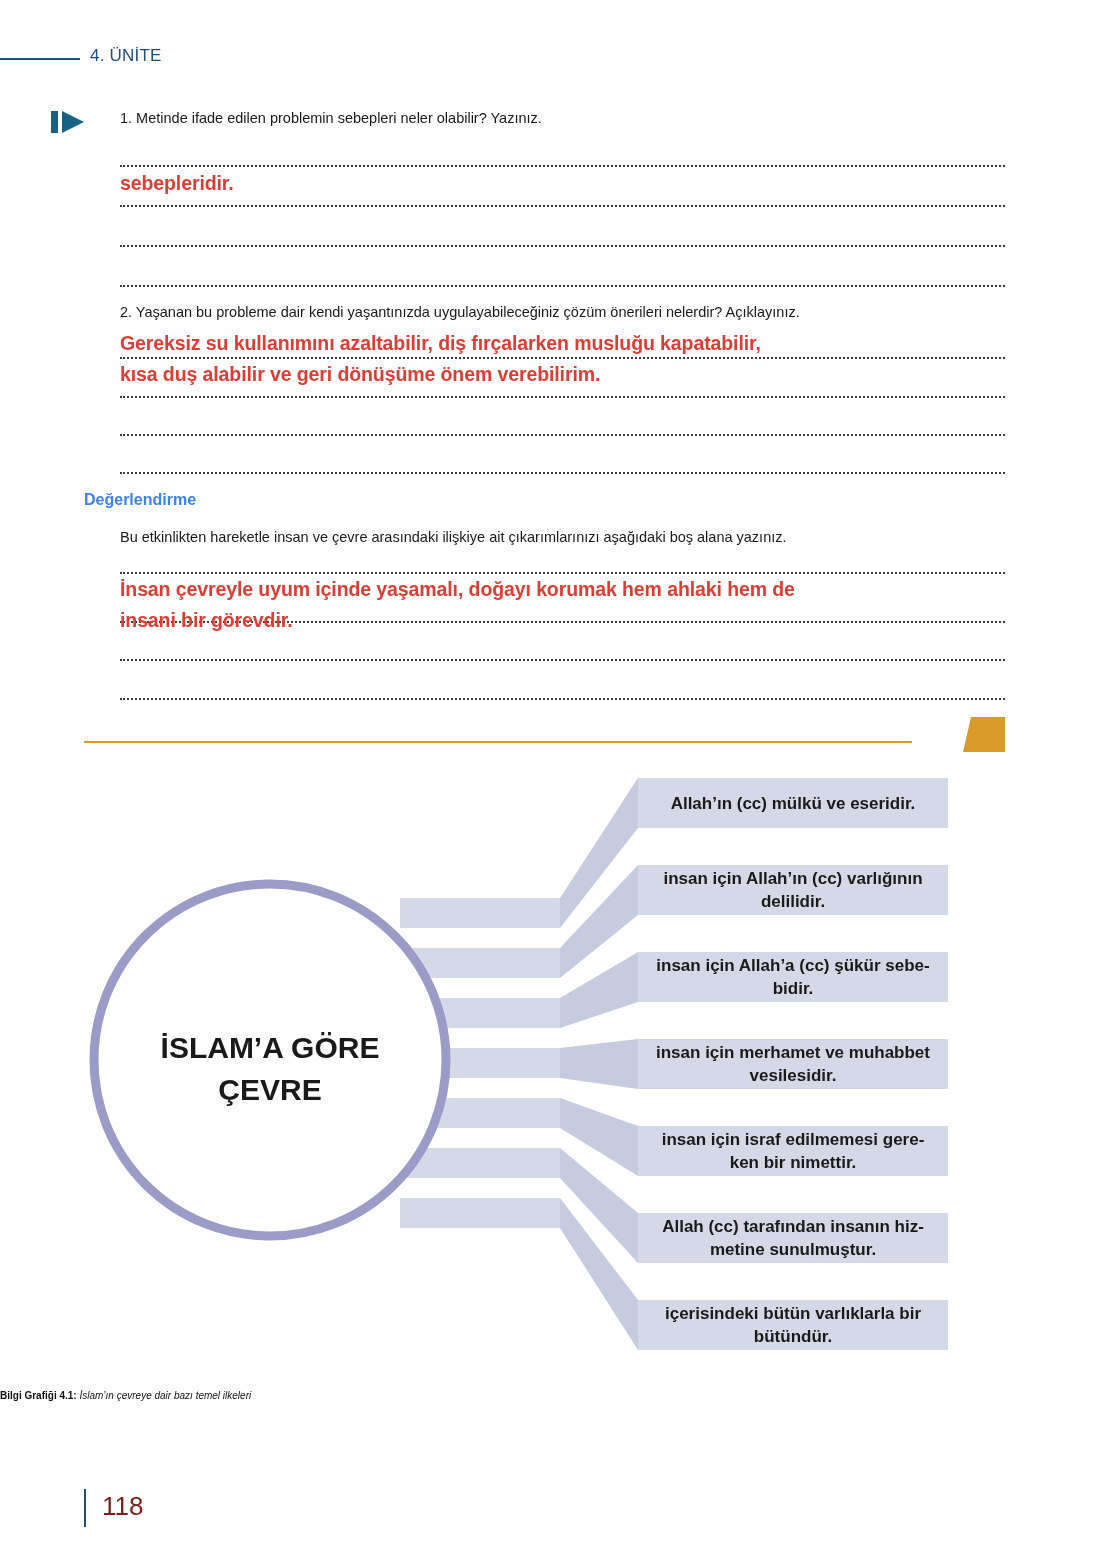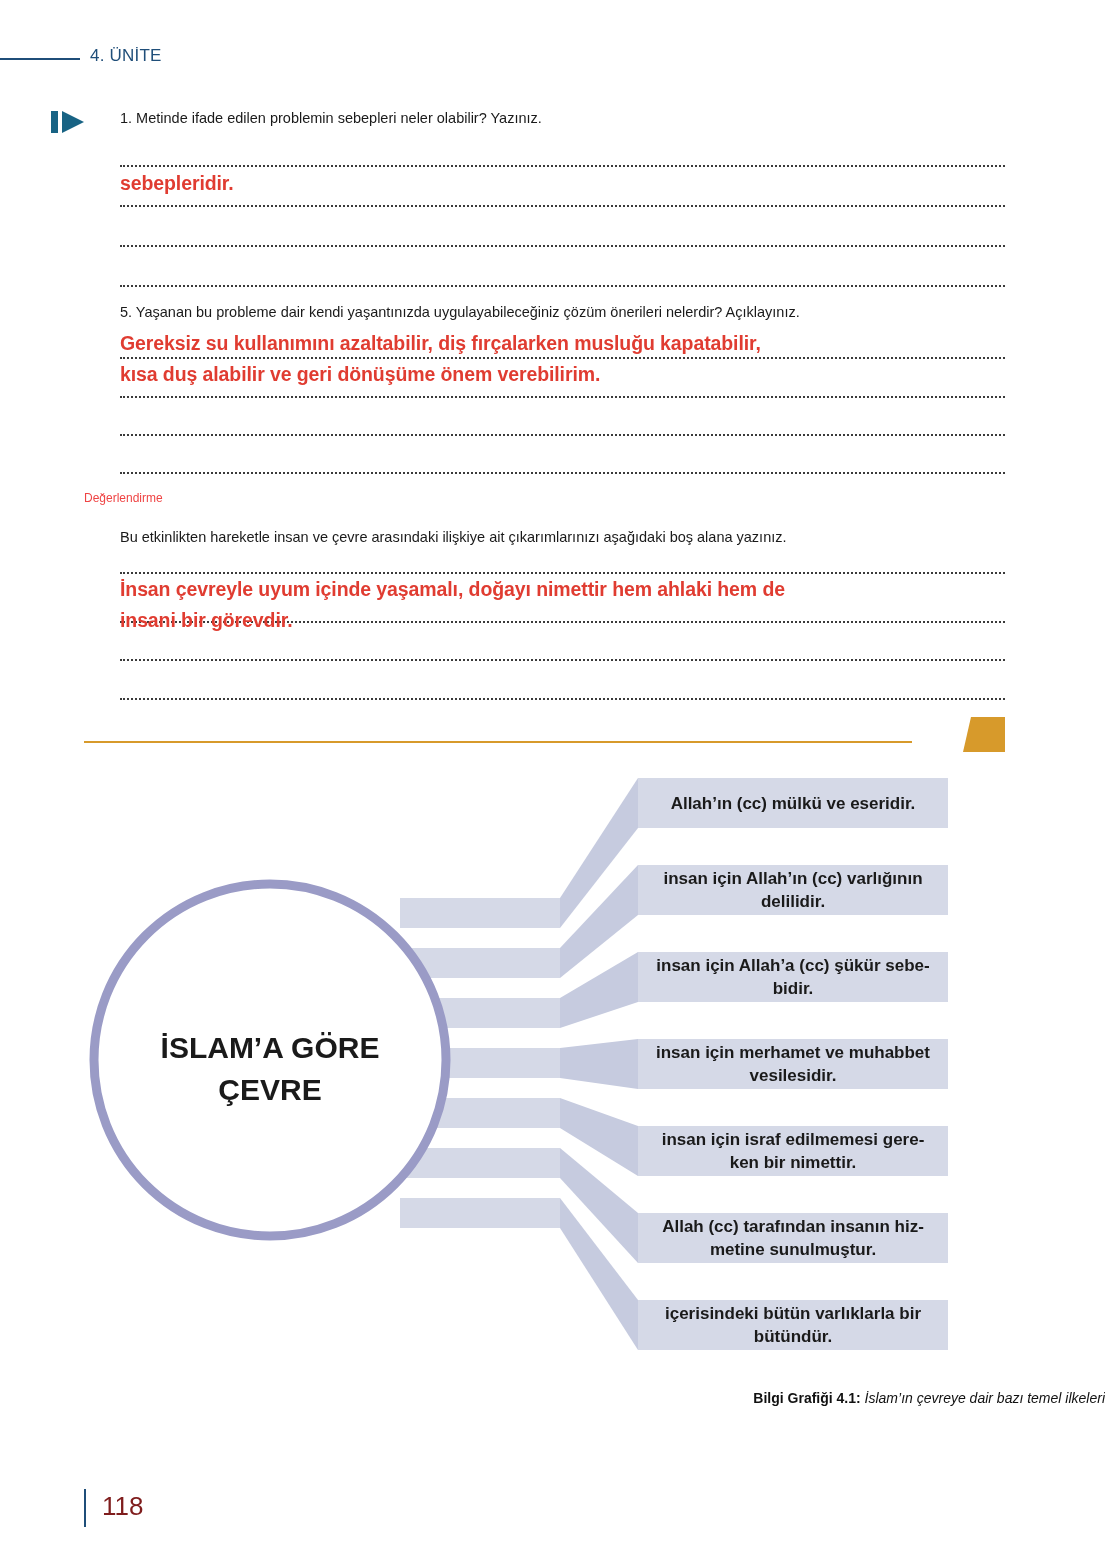--- a/index.html
+++ b/index.html
@@ -70,23 +70,23 @@
     color: #e03c31;
     white-space: nowrap;
     letter-spacing: -0.1px;
   }
 
   
   #eval-title {
     position: absolute;
     left: 84px;
     top: 491px;
-    font-size: 12px;
-    font-weight: normal;
-    color: #ef4444;
+    font-size: 16px;
+    font-weight: bold;
+    color: #3b82f6;
   }
   #eval-desc {
     position: absolute;
     left: 120px;
     top: 529px;
     font-size: 14.5px;
     color: #1a1a1a;
     white-space: nowrap;
   }
 
@@ -113,22 +113,22 @@
     left: 0;
     top: 770px;
     width: 1105px;
     height: 600px;
   }
   #info-caption {
     position: absolute;
     left: 0;
     top: 1390px;
     width: 1105px;
-    text-align: right;
-    font-size: 14px;
+    text-align: left;
+    font-size: 10px;
   }
   #info-caption .cap-strong {
     font-weight: bold;
     color: #111111;
   }
   #info-caption .cap-em {
     font-style: italic;
     color: #111111;
   }
   .hub-text {
@@ -174,33 +174,33 @@
     <polygon points="11,0 33,11 11,22" fill="#186384"></polygon>
   </svg>
 
   <div class="q-prompt" style="top:110px;">1. Metinde ifade edilen problemin sebepleri neler olabilir? Yazınız.</div>
   <div class="answer-line" style="top:165px;"></div>
   <div class="answer-text" style="top:172px;text-align:center;">sebepleridir.</div>
   <div class="answer-line" style="top:205px;"></div>
   <div class="answer-line" style="top:245px;"></div>
   <div class="answer-line" style="top:285px;"></div>
 
-  <div class="q-prompt" style="top:304px;">5. Yaşanan bu probleme dair kendi yaşantınızda uygulayabileceğiniz çözüm önerileri nelerdir? Açıklayınız.</div>
+  <div class="q-prompt" style="top:304px;">2. Yaşanan bu probleme dair kendi yaşantınızda uygulayabileceğiniz çözüm önerileri nelerdir? Açıklayınız.</div>
   <div class="answer-text" style="top:332px;">Gereksiz su kullanımını azaltabilir, diş fırçalarken musluğu kapatabilir,</div>
   <div class="answer-line" style="top:357px;"></div>
   <div class="answer-text" style="top:363px;">kısa duş alabilir ve geri dönüşüme önem verebilirim.</div>
   <div class="answer-line" style="top:396px;"></div>
   <div class="answer-line" style="top:434px;"></div>
   <div class="answer-line" style="top:472px;"></div>
 
   <div id="eval-title">Değerlendirme</div>
   <div id="eval-desc">Bu etkinlikten hareketle insan ve çevre arasındaki ilişkiye ait çıkarımlarınızı aşağıdaki boş alana yazınız.</div>
 
   <div class="answer-line" style="top:572px;"></div>
-  <div class="answer-text" style="top:578px;">İnsan çevreyle uyum içinde yaşamalı, doğayı nimettir hem ahlaki hem de</div>
+  <div class="answer-text" style="top:578px;">İnsan çevreyle uyum içinde yaşamalı, doğayı korumak hem ahlaki hem de</div>
   <div class="answer-line" style="top:621px;"></div>
   <div class="answer-text" style="top:609px;">insani bir görevdir.</div>
   <div class="answer-line" style="top:659px;"></div>
   <div class="answer-line" style="top:698px;"></div>
 
   <div id="gold-rule"></div>
   <svg id="gold-tab" viewBox="0 0 42 35">
     <polygon points="8,0 42,0 42,35 0,35" fill="#d79a2b"></polygon>
   </svg>
 

